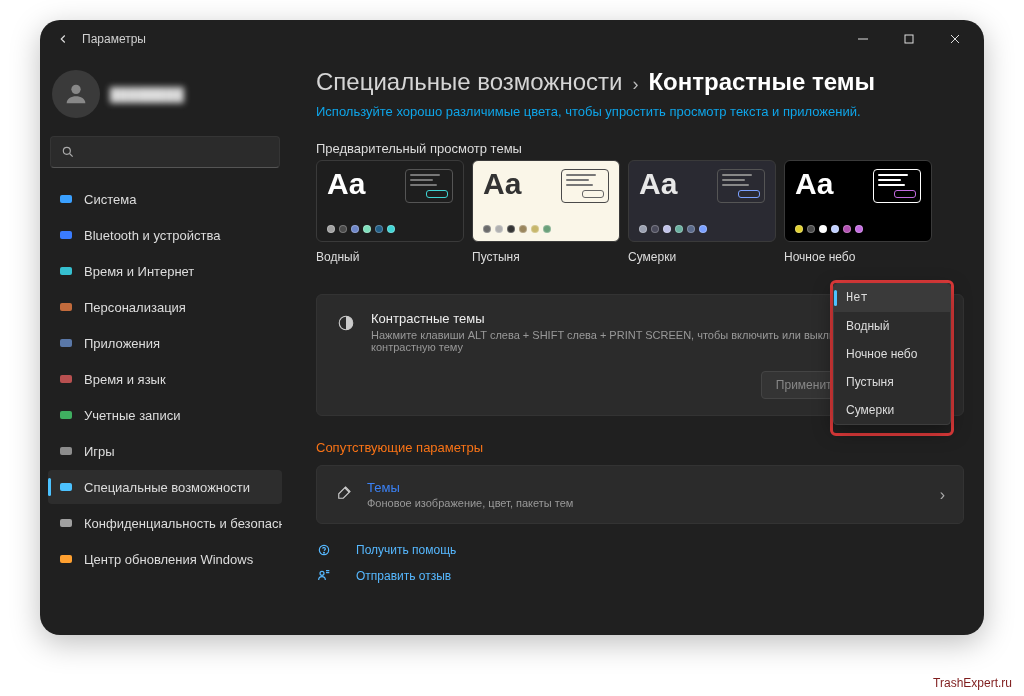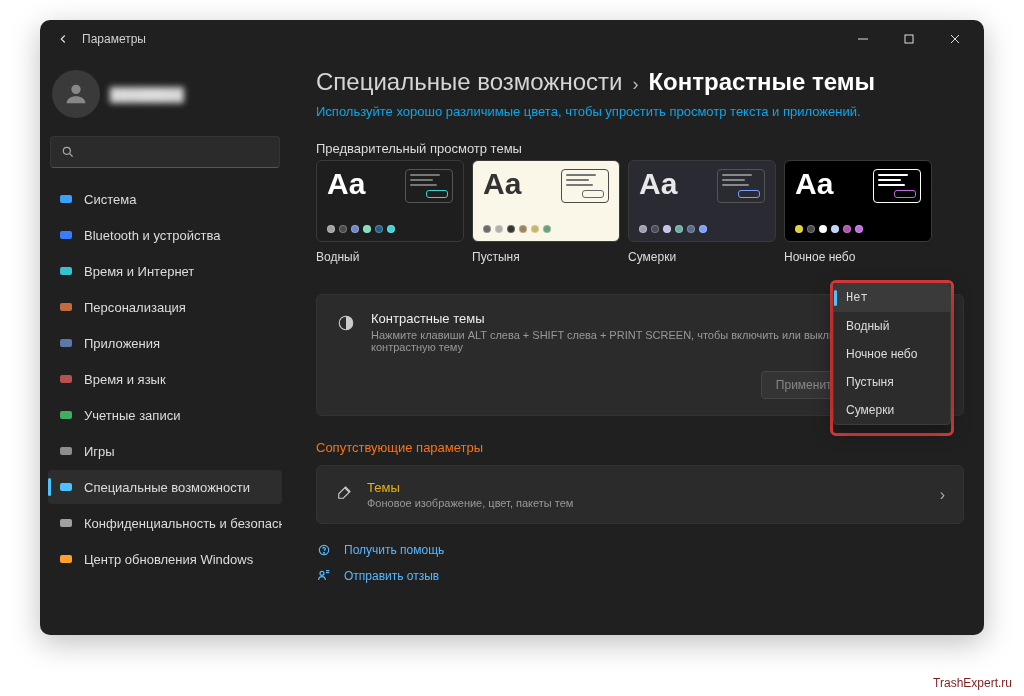--- a/index.html
+++ b/index.html
@@ -1,19 +1,19 @@
 <!DOCTYPE html>
 <html><head>
 <meta charset="utf-8">
 <style>
   * { box-sizing: border-box; margin: 0; padding: 0; font-family: "Segoe UI", sans-serif; }
   body { background: #fff; width: 1024px; height: 696px; overflow: hidden; position: relative; }
   .window {
     position: absolute; left: 40px; top: 20px; width: 944px; height: 615px;
-    background: #202020; color: #e8e8e8; border-radius: 10px; overflow: hidden;
+    background: #202020; color: #e8e8e8; border-radius: 20px; overflow: hidden;
     box-shadow: 0 8px 30px rgba(0,0,0,.25);
   }
   .titlebar { display:flex; align-items:center; height:38px; padding:0 8px; }
   .back-btn { width:30px; height:30px; display:flex; align-items:center; justify-content:center; cursor:pointer; border-radius:4px; }
   .title-text { font-size:12px; margin-left:4px; color:#d0d0d0; }
   .win-controls { margin-left:auto; display:flex; gap:4px; }
   .win-btn { width:42px; height:30px; display:flex; align-items:center; justify-content:center; cursor:pointer; }
   .content { display:flex; height: calc(100% - 38px); }
   .sidebar { width:250px; padding: 6px 8px 0 8px; flex-shrink:0; }
   .profile { display:flex; align-items:center; gap:10px; padding:6px 4px 14px 4px; }
@@ -53,26 +53,26 @@
   .contrast-card { margin-top:30px; padding:16px 18px; position:relative; }
   .contrast-head { display:flex; gap:14px; }
   .contrast-icon { width:22px; height:22px; display:flex; align-items:center; justify-content:center; flex-shrink:0; margin-top:1px; }
   .contrast-title { font-size:13px; color:#eee; }
   .contrast-desc { font-size:11px; color:#999; margin-top:3px; max-width:520px; }
   .card-buttons { display:flex; gap:8px; justify-content:flex-end; margin-top:18px; }
   .btn { background:#343434; border:1px solid #444; color:#888; font-size:12px; padding:6px 14px; border-radius:4px; cursor:pointer; }
 
   .section-related { font-size:13px; color:#f97316; margin-top:24px; }
   .themes-link { margin-top:10px; padding:14px 18px; display:flex; align-items:center; gap:14px; cursor:pointer; }
-  .themes-link-title { font-size:13px; color:#eab308; }
+  .themes-link-title { font-size:13px; color:#3b82f6; }
   .themes-link-desc { font-size:11px; color:#999; margin-top:2px; }
   .themes-chevron { margin-left:auto; color:#aaa; }
 
   .help-links { margin-top:18px; display:flex; flex-direction:column; gap:10px; }
-  .help-link { display:flex; align-items:center; gap:12px; font-size:12px; color:#56b8ff; cursor:pointer; }
+  .help-link { display:flex; align-items:center; gap:24px; font-size:12px; color:#56b8ff; cursor:pointer; }
 
   .dropdown { position:absolute; right:12px; top:-12px; width:118px; background:#2c2c2c; border:1px solid #3d3d3d; border-radius:4px; overflow:hidden; box-shadow:0 6px 20px rgba(0,0,0,.4); z-index:5; }
   .dropdown-item { height:28px; display:flex; align-items:center; padding:0 12px; font-size:12px; color:#ddd; cursor:pointer; position:relative; }
   .dropdown-item.selected { background:#3a3a3a;font-family:Liberation Mono, monospace; }
   .dropdown-item.selected::before { content:""; position:absolute; left:0; top:6px; bottom:6px; width:3px; background:#4cc2ff; border-radius:2px; }
   .dropdown-highlight { position:absolute; right:9px; top:-15px; width:124px; height:156px; border:3px solid #e23b3b; border-radius:6px; z-index:4; pointer-events:none; }
 
   .watermark { position:absolute; right:12px; bottom:6px; font-size:12px; color:#7f1d1d; }
 </style>
 </head>

